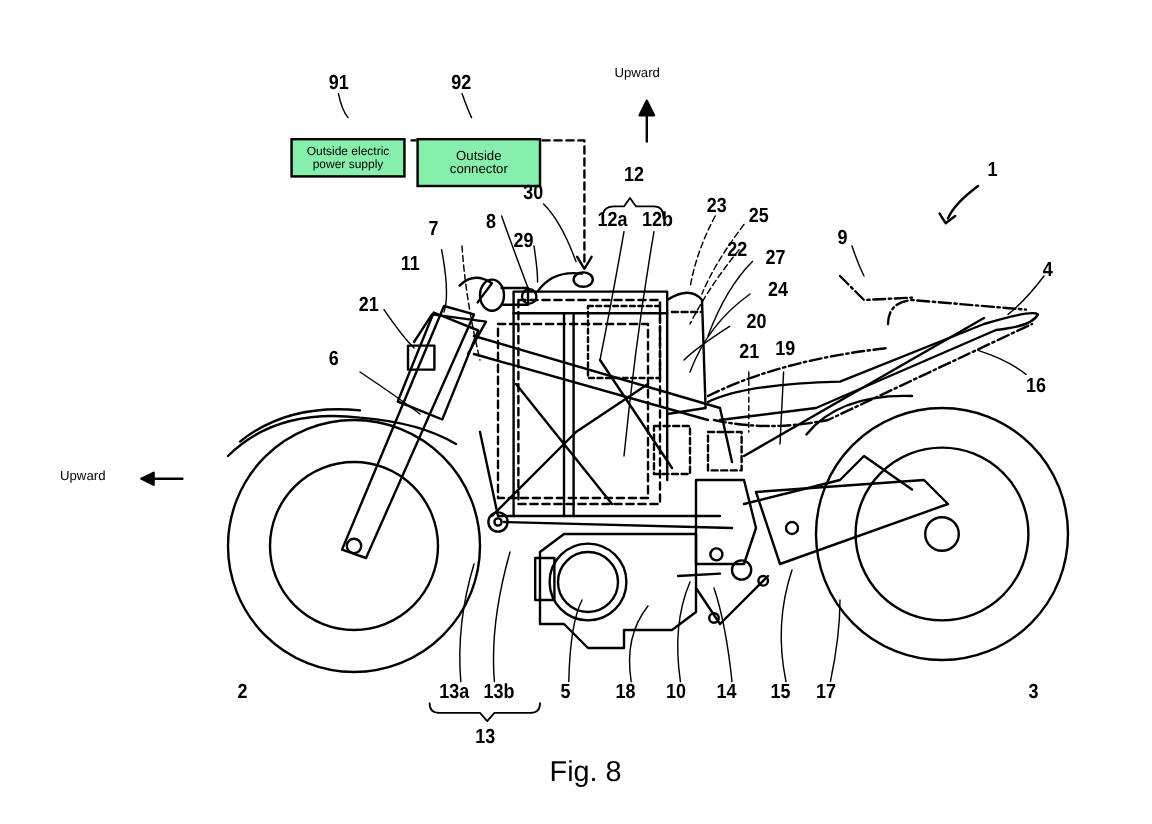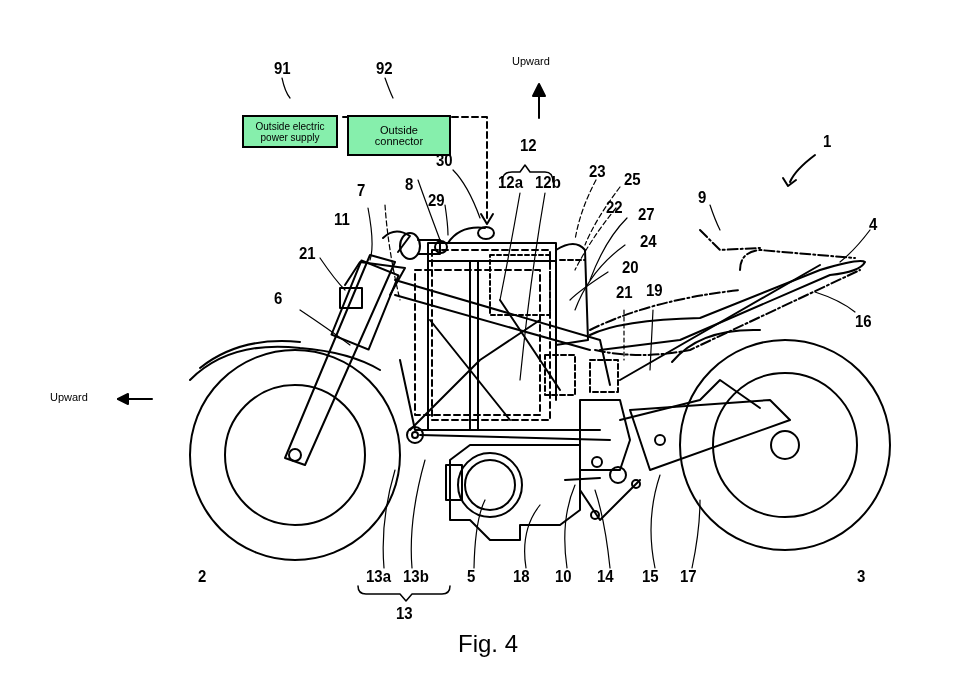--- a/index.html
+++ b/index.html
@@ -210,13 +210,13 @@
 <div class="lbl" style="left:403px;top:568px;">13b</div>
 <div class="lbl" style="left:396px;top:605px;">13</div>
 <div class="lbl" style="left:467px;top:568px;">5</div>
 <div class="lbl" style="left:513px;top:568px;">18</div>
 <div class="lbl" style="left:555px;top:568px;">10</div>
 <div class="lbl" style="left:597px;top:568px;">14</div>
 <div class="lbl" style="left:642px;top:568px;">15</div>
 <div class="lbl" style="left:680px;top:568px;">17</div>
 <div class="lbl" style="left:857px;top:568px;">3</div>
 
-<div class="cap" style="left:458px;top:630px;">Fig. 4</div>
+<div class="cap" style="left:458px;top:630px;">Fig. 8</div>
 
 </body></html>

